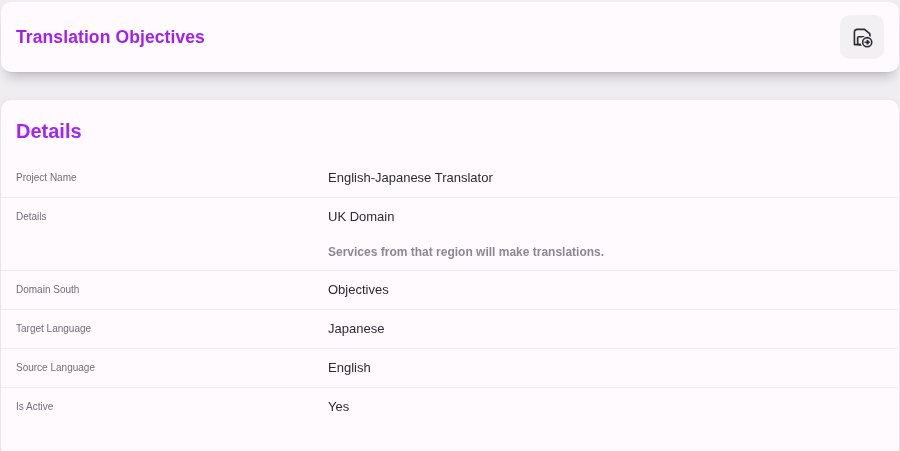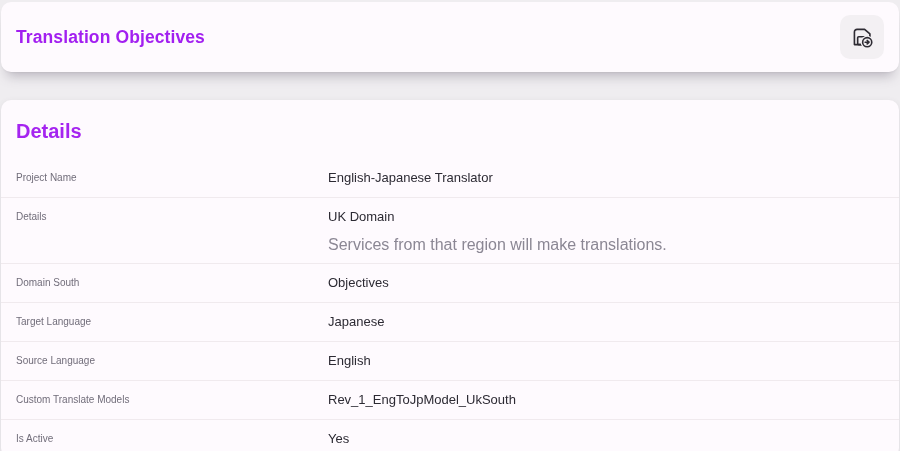--- a/index.html
+++ b/index.html
@@ -67,23 +67,24 @@
     line-height: 18px;
   }
   .row-value {
     color: #2C2A33;
     font-size: 13px;
     font-weight: 500;
     line-height: 18px;
   }
   .row-helper {
     color: #8B8794;
-    font-size: 16px;
+    font-size: 12px;
     line-height: 16px;
-    margin-top: 11px;
+    margin-top: 18px;
+    font-weight: bold;
   }
 </style>
 </head>
 <body>
 
 <div class="header-card">
   <div class="page-title">Translation Objectives</div>
   <button class="save-button">
     <span style="display:flex;">
       <svg width="26" height="26" viewBox="0 0 24 24" fill="none" stroke="#2E2B33" stroke-width="1.5" stroke-linecap="round" stroke-linejoin="round">
@@ -121,22 +122,18 @@
   <div class="detail-row">
     <div class="row-label">Target Language</div>
     <div class="row-value">Japanese</div>
   </div>
 
   <div class="detail-row">
     <div class="row-label">Source Language</div>
     <div class="row-value">English</div>
   </div>
 
-  <div class="detail-row">
-    <div class="row-label">Custom Translate Models</div>
-    <div class="row-value">Rev_1_EngToJpModel_UkSouth</div>
-  </div>
 
   <div class="detail-row">
     <div class="row-label">Is Active</div>
     <div class="row-value">Yes</div>
   </div>
 </div>
 
 </body></html>

